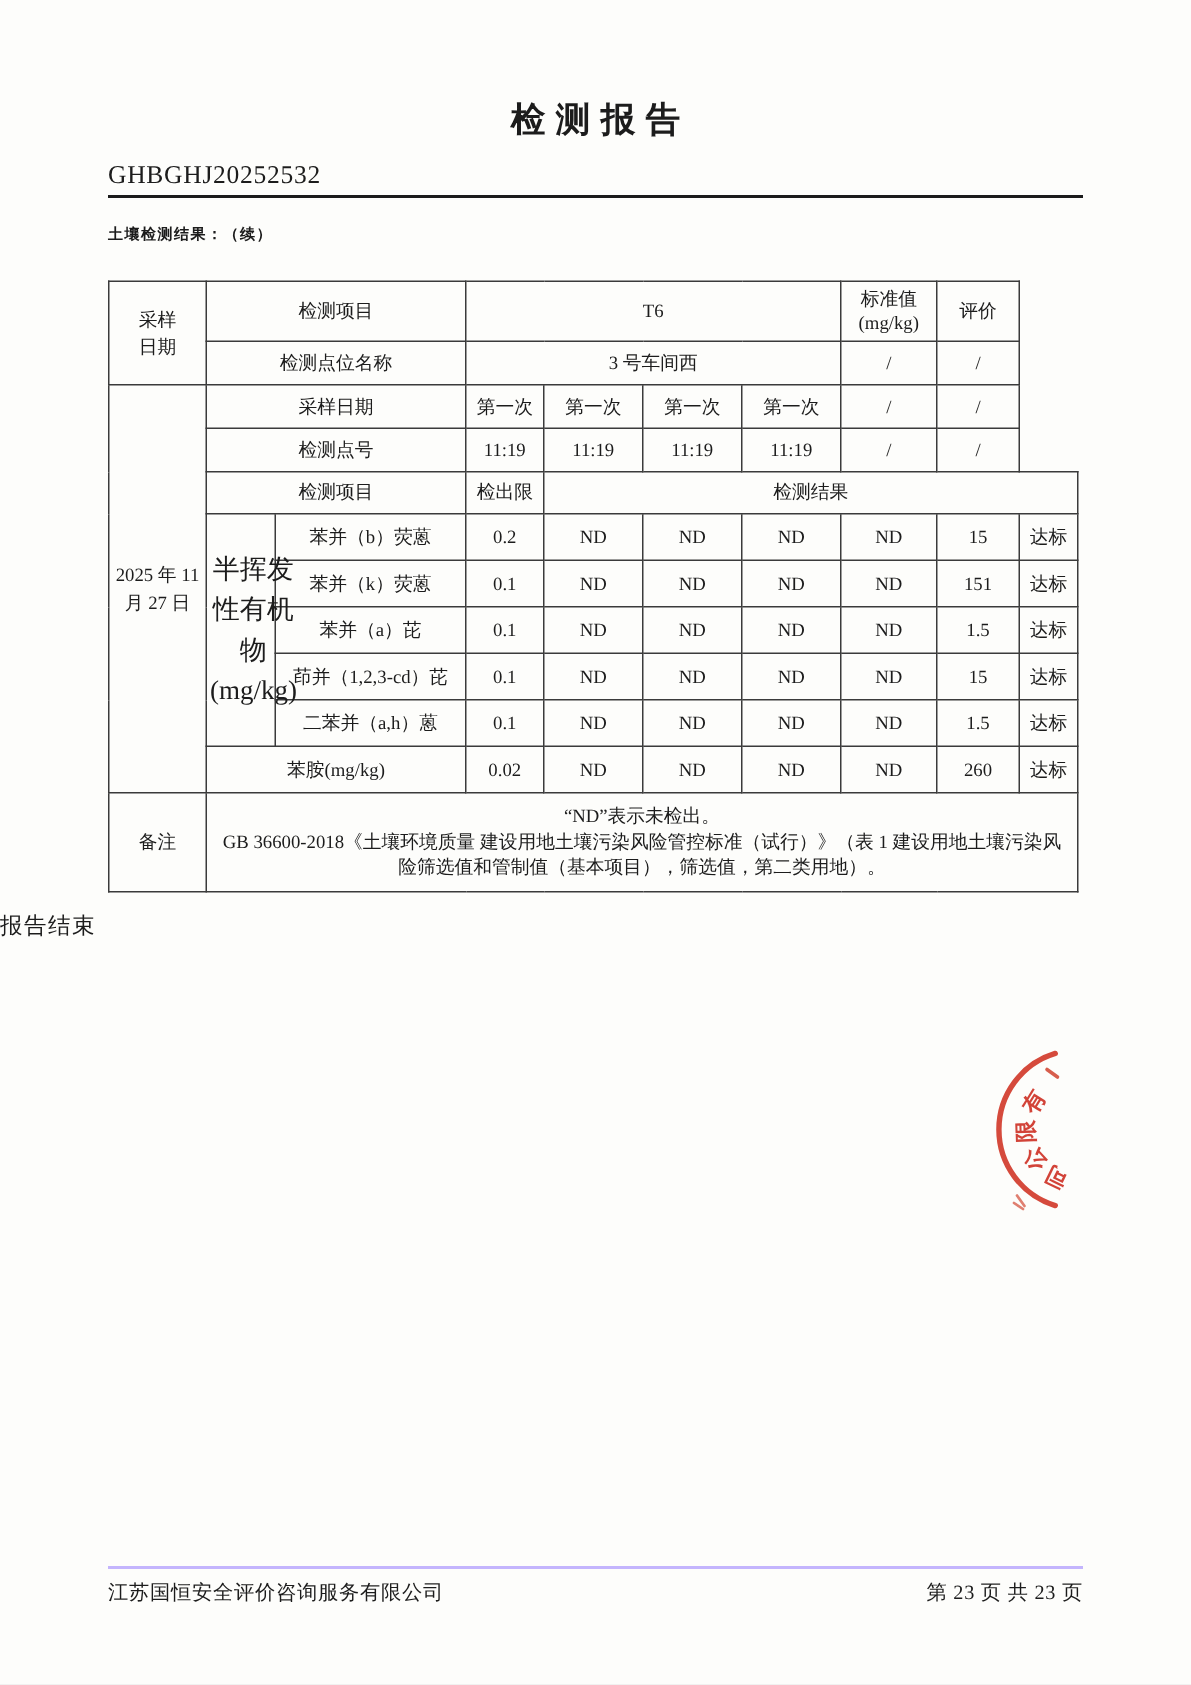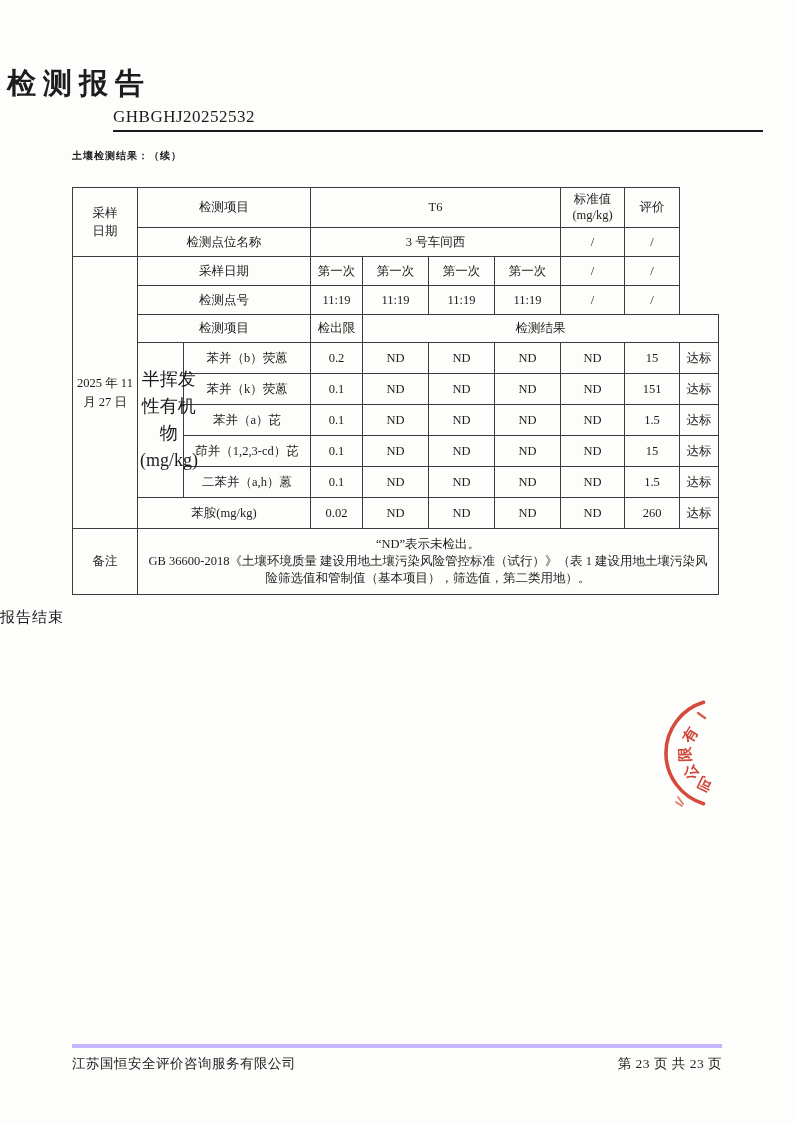--- a/index.html
+++ b/index.html
@@ -7,27 +7,27 @@
     position:relative;
     width:794px;height:1123px;
     margin:0 auto;
     background:#fdfdfb;
     font-family:"Liberation Serif","DejaVu Serif",serif;
     color:#1c1c1c;
     overflow:hidden;
   }
   .doc-title{
     position:absolute;top:64px;left:0;width:100%;
-    text-align:left;font-size:29px;font-weight:bold;
+    text-align:center;font-size:23px;font-weight:bold;
     letter-spacing:7px;text-indent:7px;margin:0;
   }
   .report-no-row{
     position:absolute;top:107px;left:72px;width:650px;
     font-size:17px;letter-spacing:.5px;
-    border-bottom:2.5px solid #1b1b1b;padding-bottom:3px;margin-left:41px;
+    border-bottom:2.5px solid #1b1b1b;padding-bottom:3px;
   }
   .section-title{
     position:absolute;top:149px;left:72px;
     font-size:10px;font-weight:bold;letter-spacing:1px;
   }
   table.results{
     position:absolute;top:187px;left:72px;
     border-collapse:collapse;table-layout:fixed;width:646px;
     font-size:12.5px;
   }
@@ -55,21 +55,21 @@
     padding:3px 8px !important;
     line-height:1.62;
   }
   .end-text{
     position:absolute;top:608px;left:0;width:100%;
     text-align:left;font-size:15px;letter-spacing:1px;
   }
   .seal{position:absolute;left:645px;top:682px;width:150px;height:150px;opacity:.92;}
   .footer{
     position:absolute;top:1044px;left:72px;width:650px;
-    border-top:4px solid #c4b5fd;
+    border-top:2px solid #c4b5fd;
     padding-top:7px;
     display:flex;justify-content:space-between;align-items:baseline;
     font-size:13.5px;letter-spacing:.5px;
   }
 </style>
 </head>
 <body>
 
 <div class="page">
 

